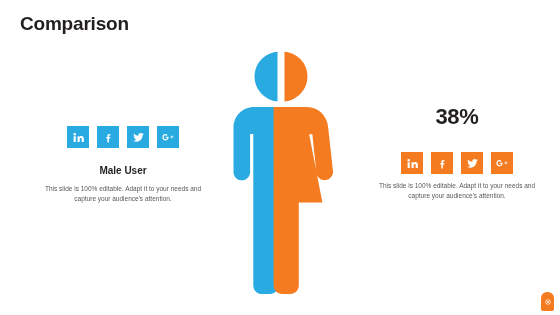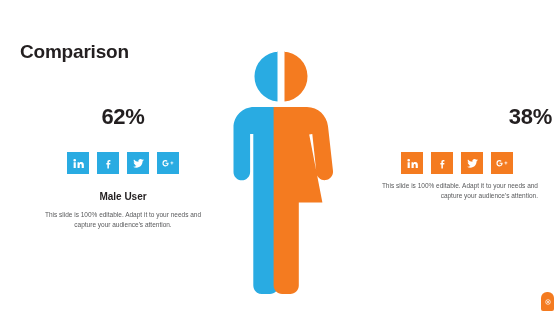--- a/index.html
+++ b/index.html
@@ -24,32 +24,31 @@
   
   .page-title {
     position: absolute;
     left: 20px;
     top: 12px;
     font-size: 19px;
     font-weight: bold;
     color: #231f20;
     letter-spacing: -0.2px;
     line-height: 24px;
-    margin-top: 28px;
   }
 
   
   .col {
     position: absolute;
     top: 104px;
     width: 190px;
     text-align: center;
   }
   .col-left  { left: 28px; }
-  .col-right { left: 362px; text-align: right; }
+  .col-right { left: 362px; }
 
   .pct {
     font-size: 22px;
     font-weight: bold;
     color: #231f20;
     line-height: 26px;
     letter-spacing: -0.3px;
   }
 
   .social-row {
@@ -112,21 +111,20 @@
   .corner-badge svg { display: block; }
 </style>
 </head>
 <body>
 
 <div class="slide">
 
   <div class="page-title">Comparison</div>
 
   <div class="col col-left">
-    <div class="pct">62%</div>
 
     <div class="social-row">
       <div class="social-btn blue-bg">
         <svg width="13" height="13" viewBox="0 0 24 24" fill="currentColor" aria-hidden="true">
           <path d="M4.98 3.5a2.5 2.5 0 1 1 0 5 2.5 2.5 0 0 1 0-5zM3 9.5h4v11H3v-11zM9.5 9.5h3.8v1.5h.05c.53-.95 1.83-1.95 3.76-1.95 4.02 0 4.76 2.5 4.76 5.76v5.69h-4v-5.05c0-1.2-.02-2.75-1.7-2.75-1.7 0-1.96 1.31-1.96 2.66v5.14h-4v-11z"></path>
         </svg>
       </div>
       <div class="social-btn blue-bg">
         <svg width="13" height="13" viewBox="0 0 24 24" fill="currentColor" aria-hidden="true">
           <path d="M15.5 8.5h-2.1c-.35 0-.65.3-.65.75V11h2.75l-.35 2.85h-2.4V21H9.9v-7.15H8V11h1.9V8.9c0-1.95 1.2-3.4 3.35-3.4h2.25v3z"></path>

